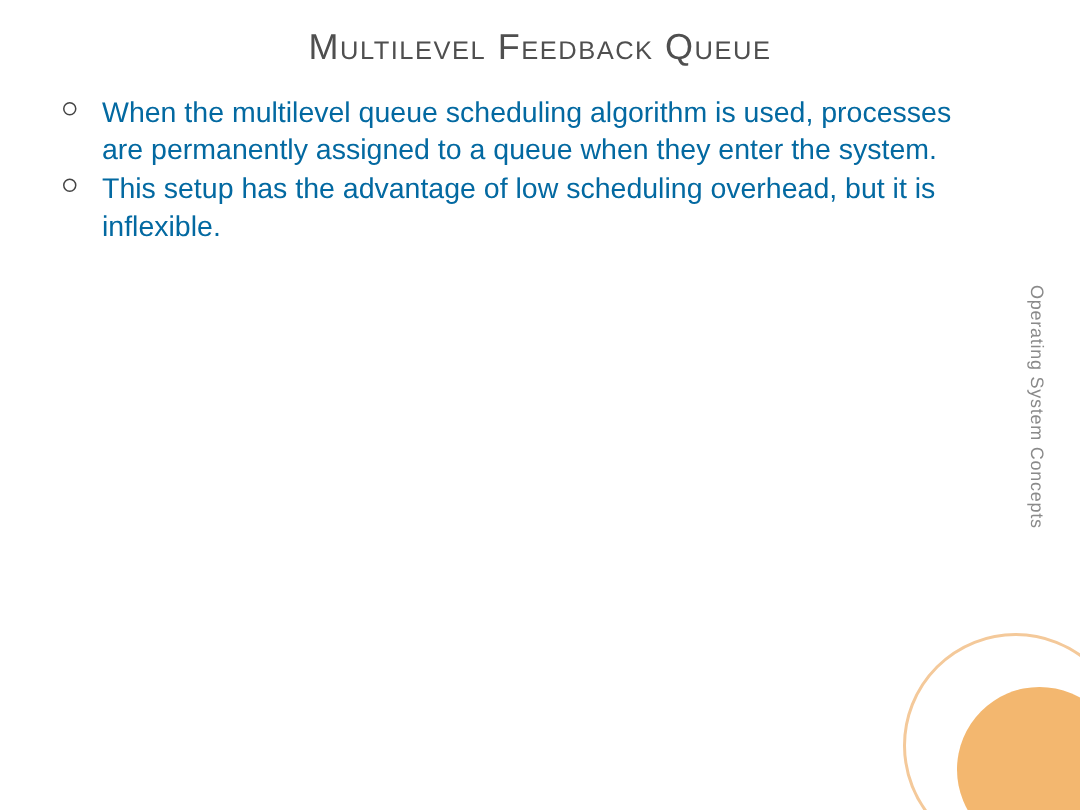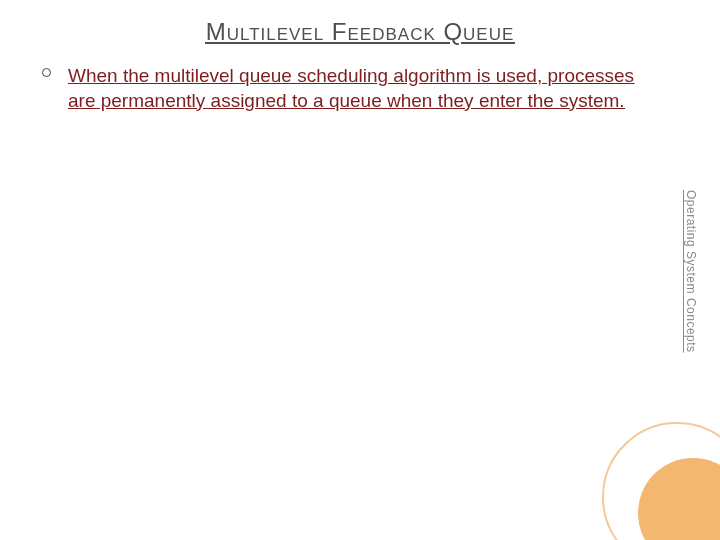--- a/index.html
+++ b/index.html
@@ -1,15 +1,15 @@
 <!DOCTYPE html>
 <html><head>
 <meta charset="utf-8">
 <style>
-  * { box-sizing: border-box; margin: 0; padding: 0; text-decoration: underline; }
+  * { box-sizing: border-box; margin: 0; padding: 0; }
   body {
     width: 720px;
     height: 540px;
     background: #ffffff;
     font-family: Arial, Helvetica, sans-serif;
     position: relative;
     overflow: hidden;
   }
   .slide {
     width: 100%;
@@ -30,21 +30,21 @@
     padding-right: 20px;
   }
   .bullet-list {
     list-style: none;
   }
   .bullet-item {
     position: relative;
     padding-left: 28px;
     font-size: 19px;
     line-height: 1.3;
-    color: #7f1d1d;
+    color: #0369a1;
     margin-bottom: 2px;
   }
   .bullet-marker {
     position: absolute;
     left: 2px;
     top: 4px;
     width: 9px;
     height: 9px;
     border: 1.5px solid #444;
     border-radius: 50%;
@@ -93,20 +93,24 @@
 <div class="slide">
 
   <h1 class="title">Multilevel  Feedback Queue</h1>
 
   <div class="content">
     <ul class="bullet-list">
       <li class="bullet-item">
         <span class="bullet-marker"></span>
         <span>When the multilevel queue scheduling algorithm is used, processes are permanently assigned to a queue when they enter the system.</span>
       </li>
+      <li class="bullet-item">
+        <span class="bullet-marker"></span>
+        <span>This setup has the advantage of low scheduling overhead, but it is inflexible.</span>
+      </li>
     </ul>
   </div>
 
   <div class="side-label">Operating System Concepts</div>
 
   <div class="corner-circles">
     <div class="circle-outer"></div>
     <div class="circle-inner"></div>
   </div>
 

